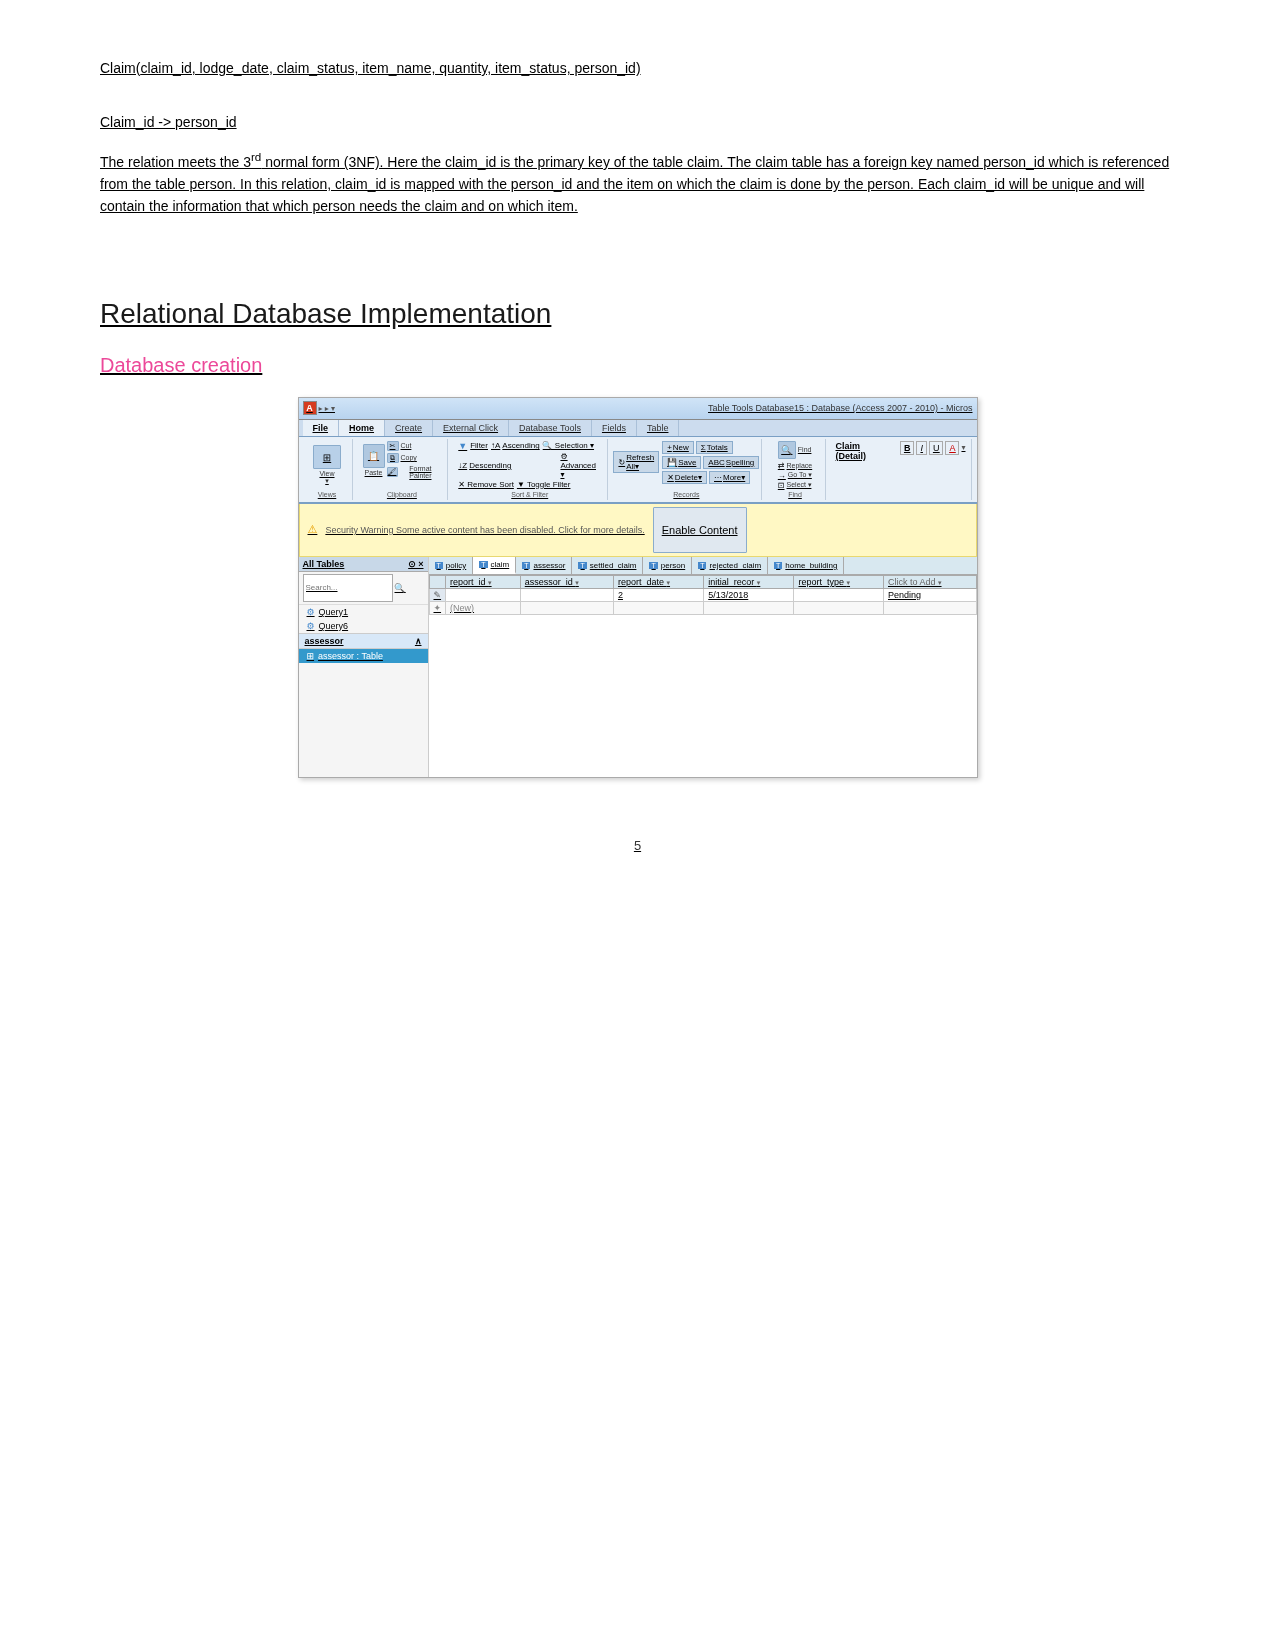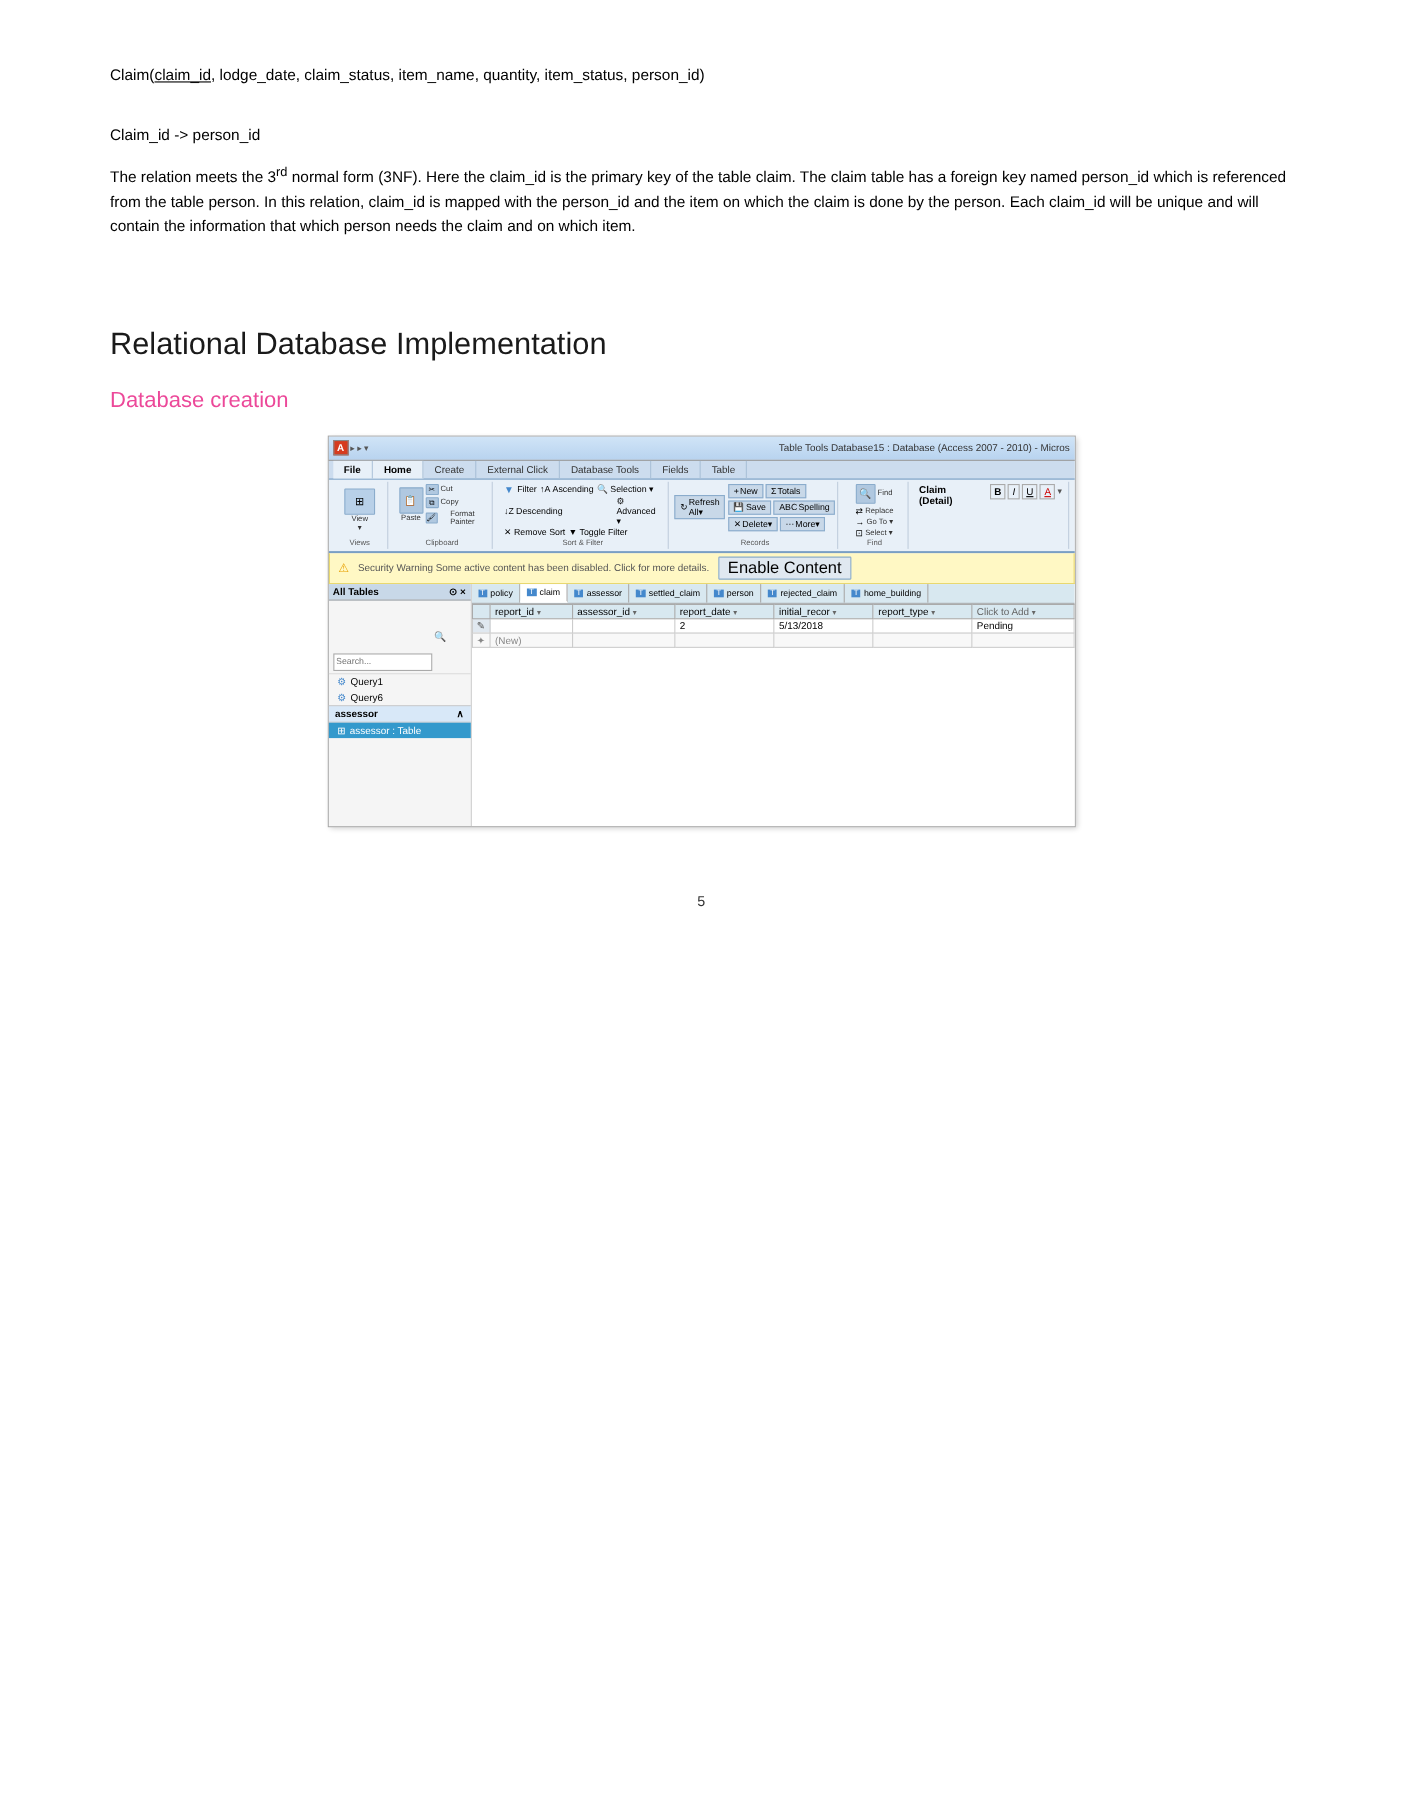--- a/index.html
+++ b/index.html
@@ -9,20 +9,21 @@
       font-size: 14px;
       color: #000;
       width: 1275px;
       min-height: 1650px;
       padding: 60px 100px 80px 100px;
     }
 
     .page-content {
       max-width: 1075px;
       margin: 0 auto;
+      text-decoration: underline;
     }
 
     .claim-line {
       font-size: 14px;
       margin-bottom: 18px;
       font-family: Arial, sans-serif;
     }
     .claim-line u {
       text-decoration: underline;
     }
@@ -204,22 +205,22 @@
       font-size: 9px;
       color: #555;
     }
     .security-icon {
       color: #e8a000;
       font-size: 11px;
     }
     .enable-btn {
       background: #e0e8f0;
       border: 1px solid #8aaccc;
-      padding: 1px 8px;
-      font-size: 15px;
+      padding: 16px 8px;
+      font-size: 11px;
       cursor: default;
       border-radius: 1px;
     }
 
     
     .db-body {
       display: flex;
       height: 220px;
     }
 
@@ -242,26 +243,25 @@
     }
     .nav-search {
       padding: 2px 4px;
       border-bottom: 1px solid #ddd;
       display: flex;
       align-items: center;
       gap: 2px;
     }
     .nav-search-input {
       width: 90px;
-      height: 16px;
+      height: 28px;
       border: 1px solid #aaa;
       background: white;
       font-size: 8px;
       padding: 0 2px;
-      margin-top: 46px;
     }
     .nav-search-icon {
       font-size: 9px;
       color: #666;
     }
     .nav-item {
       padding: 2px 8px;
       display: flex;
       align-items: center;
       gap: 4px;

